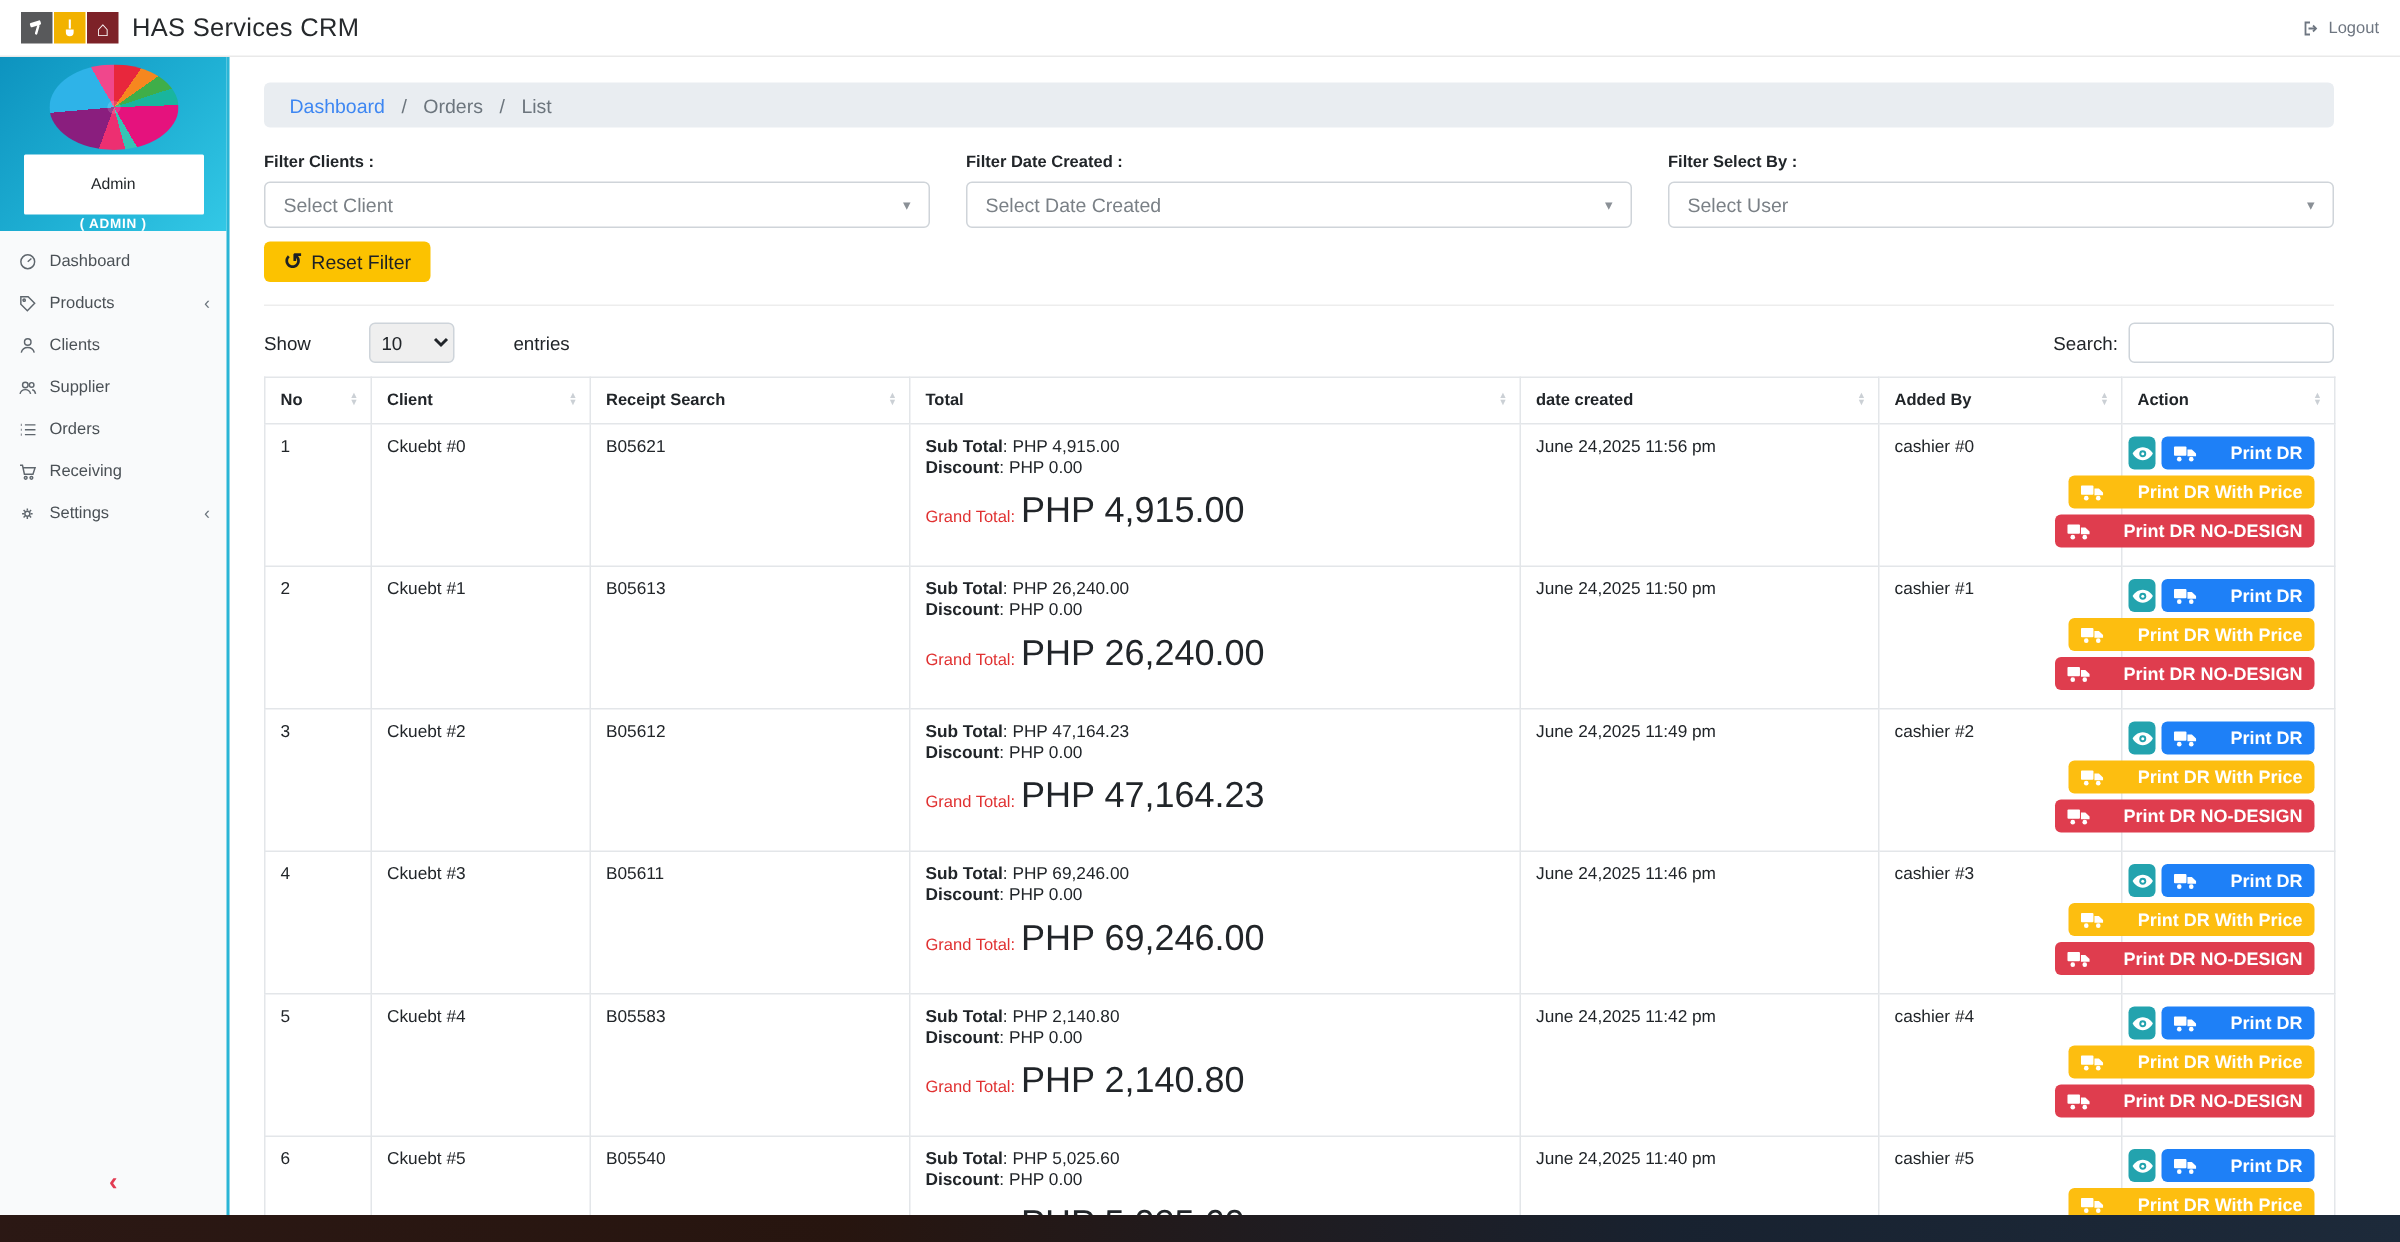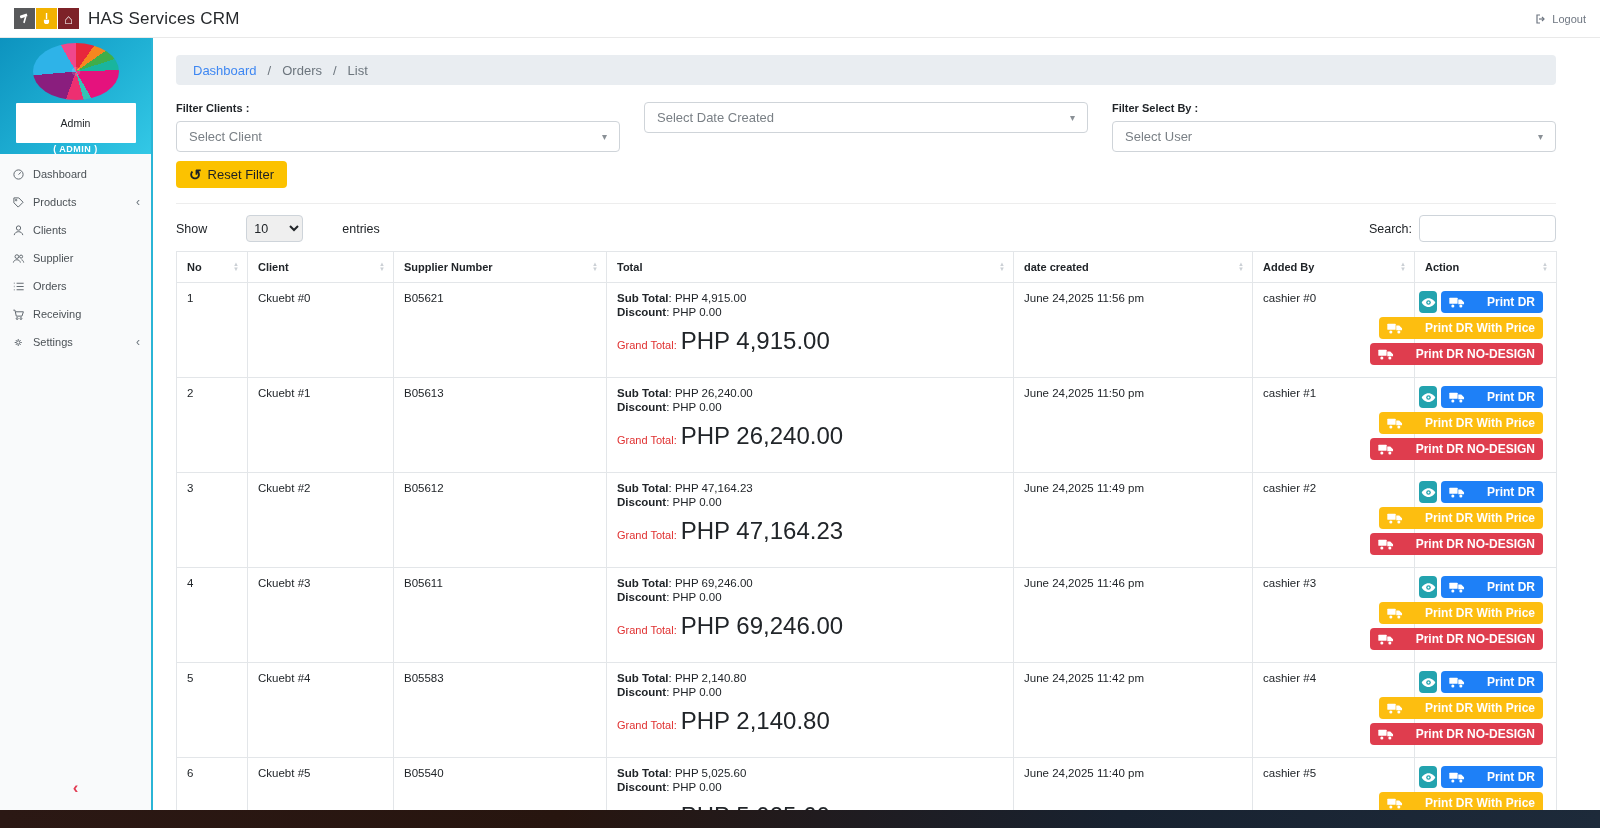--- a/index.html
+++ b/index.html
@@ -223,20 +223,21 @@
 
   <div class="filters" id="filters">
       <div class="filter-group">
         <div class="filter-label">Filter Clients :</div>
         <div class="select">
           <span>Select Client</span>
           <span class="arrow">▾</span>
         </div>
       </div>
       <div class="filter-group">
+        <div class="filter-label">Filter Date Created :</div>
         <div class="select">
           <span>Select Date Created</span>
           <span class="arrow">▾</span>
         </div>
       </div>
       <div class="filter-group">
         <div class="filter-label">Filter Select By :</div>
         <div class="select">
           <span>Select User</span>
           <span class="arrow">▾</span>
@@ -288,21 +289,21 @@
             <div class="th-inner">
               <b>Client</b>
               <span class="sort">
                 <span>▲</span>
                 <span>▼</span>
               </span>
             </div>
           </th>
           <th>
             <div class="th-inner">
-              <b>Supplier Number</b>
+              <b>Receipt Search</b>
               <span class="sort">
                 <span>▲</span>
                 <span>▼</span>
               </span>
             </div>
           </th>
           <th>
             <div class="th-inner">
               <b>Total</b>
               <span class="sort">

